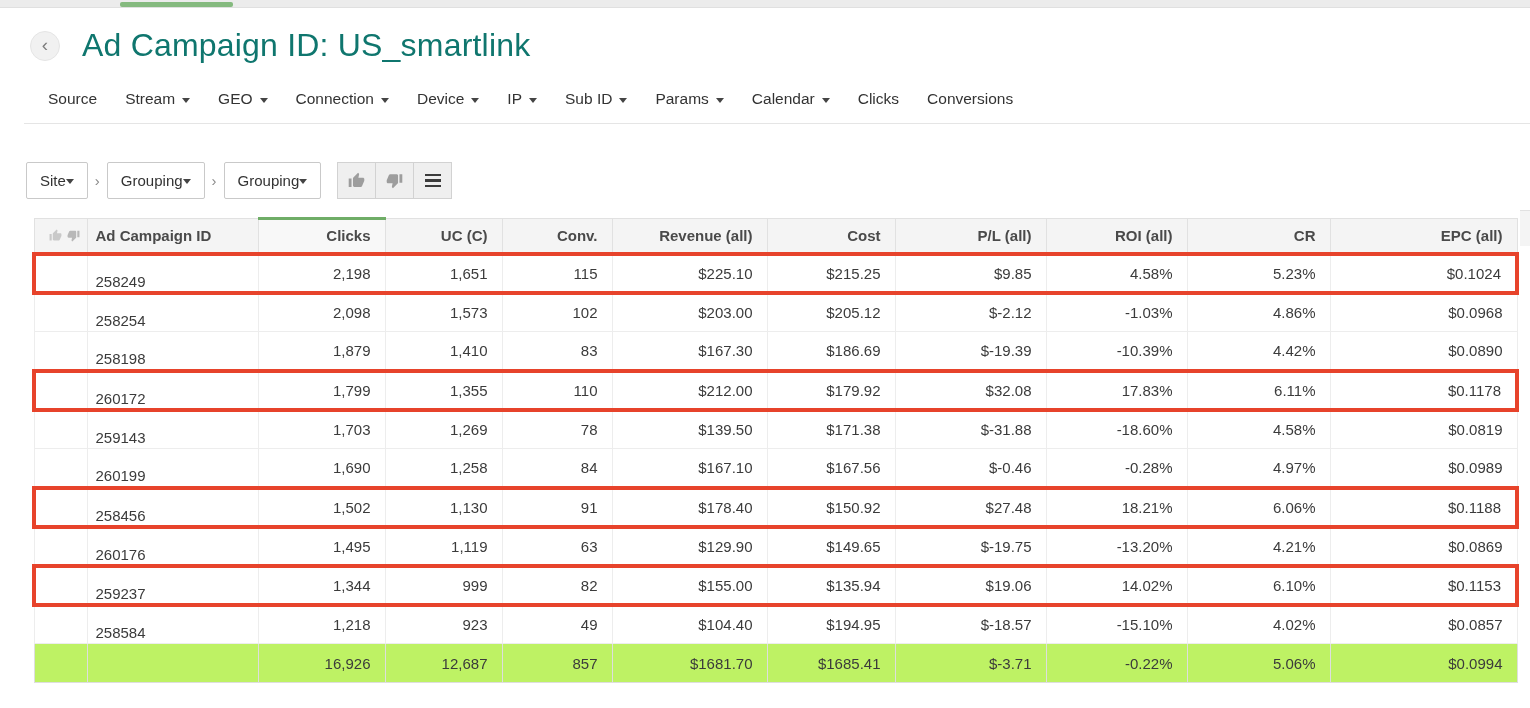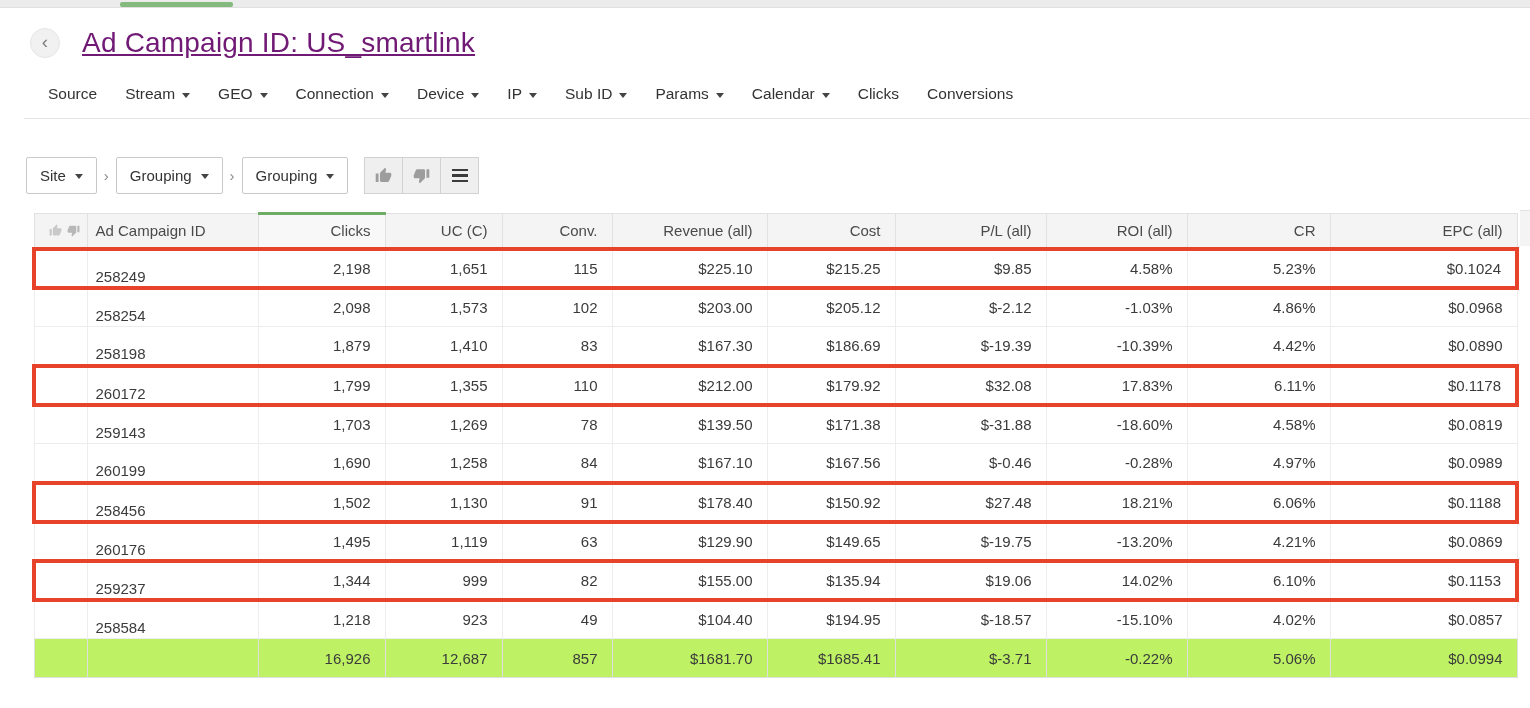--- a/index.html
+++ b/index.html
@@ -30,21 +30,21 @@
     display: flex; align-items: center; gap: 22px;
     margin: 19px 0 0 30px;
   }
   .back-btn {
     width: 30px; height: 30px; border-radius: 50%;
     background: #f1f1f1; border: 1px solid #e5e5e5;
     display: flex; align-items: center; justify-content: center;
     cursor: pointer; flex: 0 0 auto;
   }
   .back-btn span { font-size: 19px; color: #7d7d7d; line-height: 1; margin-top: -3px; }
-  h1.page-title { font-size: 28px; font-weight: 400; color: #701a75; letter-spacing: 0.2px; text-decoration: underline; }
+  h1.page-title { font-size: 32px; font-weight: 400; color: #0f766e; letter-spacing: 0.2px; }
 
   
   .nav { display: flex; gap: 28px; margin: 24px 0 0 48px; align-items: center; }
   .nav-item {
     font-size: 15.5px; color: #333; cursor: pointer;
     display: flex; align-items: center; gap: 7px; line-height: 22px;
     white-space: nowrap;
   }
   .caret {
     width: 0; height: 0; display: inline-block;
@@ -52,21 +52,21 @@
     border-top: 5px solid #444; margin-top: 2px;
   }
 
   .divider { margin: 13px 0 0 24px; border-top: 1px solid #e5e5e5; }
 
   
   .toolbar { display: flex; align-items: center; margin: 38px 0 0 26px; }
   .tb-btn {
     height: 37px; background: #fff; border: 1px solid #c9c9c9; border-radius: 2px;
     font-size: 15px; color: #333; padding: 0 13px;
-    display: flex; align-items: center; gap: 9px; cursor: pointer;
+    display: flex; align-items: center; cursor: pointer;
     font-family: inherit;
   }
   .bc-sep { color: #8a8a8a; font-size: 15px; margin: 0 7px; }
   .btn-group { display: flex; margin-left: 16px; }
   .icon-btn {
     width: 39px; height: 37px; background: #efefef; border: 1px solid #d2d2d2;
     display: flex; align-items: center; justify-content: center; cursor: pointer;
   }
   .icon-btn + .icon-btn { margin-left: -1px; }
   .icon-btn svg { width: 17px; height: 17px; fill: #9d9d9d; }
@@ -74,21 +74,21 @@
   .hamburger i { display: block; width: 16px; height: 2.5px; background: #3c3c3c; }
 
   
   table.report {
     border-collapse: collapse; table-layout: fixed;
     width: 1483px; margin: 18px 0 0 32px;
     font-size: 15px;
   }
   .report th {
     background: #f4f4f4; border: 1px solid #e1e1e1;
-    height: 35px; font-weight: 400; color: #4a4a4a;
+    height: 35px; font-weight: 700; color: #4a4a4a;
     text-align: right; padding: 0 14px 0 0; white-space: nowrap;
     cursor: pointer;
   }
   .report th.left { text-align: left; padding: 0 0 0 8px; }
   .report th.sorted { border-top: 3px solid #6fad67; background: #f8f8f8; }
   .report td {
     background: #fff; border: 1px solid #ededed;
     height: 39px; text-align: right; padding: 0 14px 0 0;
     color: #3b3b3b; white-space: nowrap;
   }

